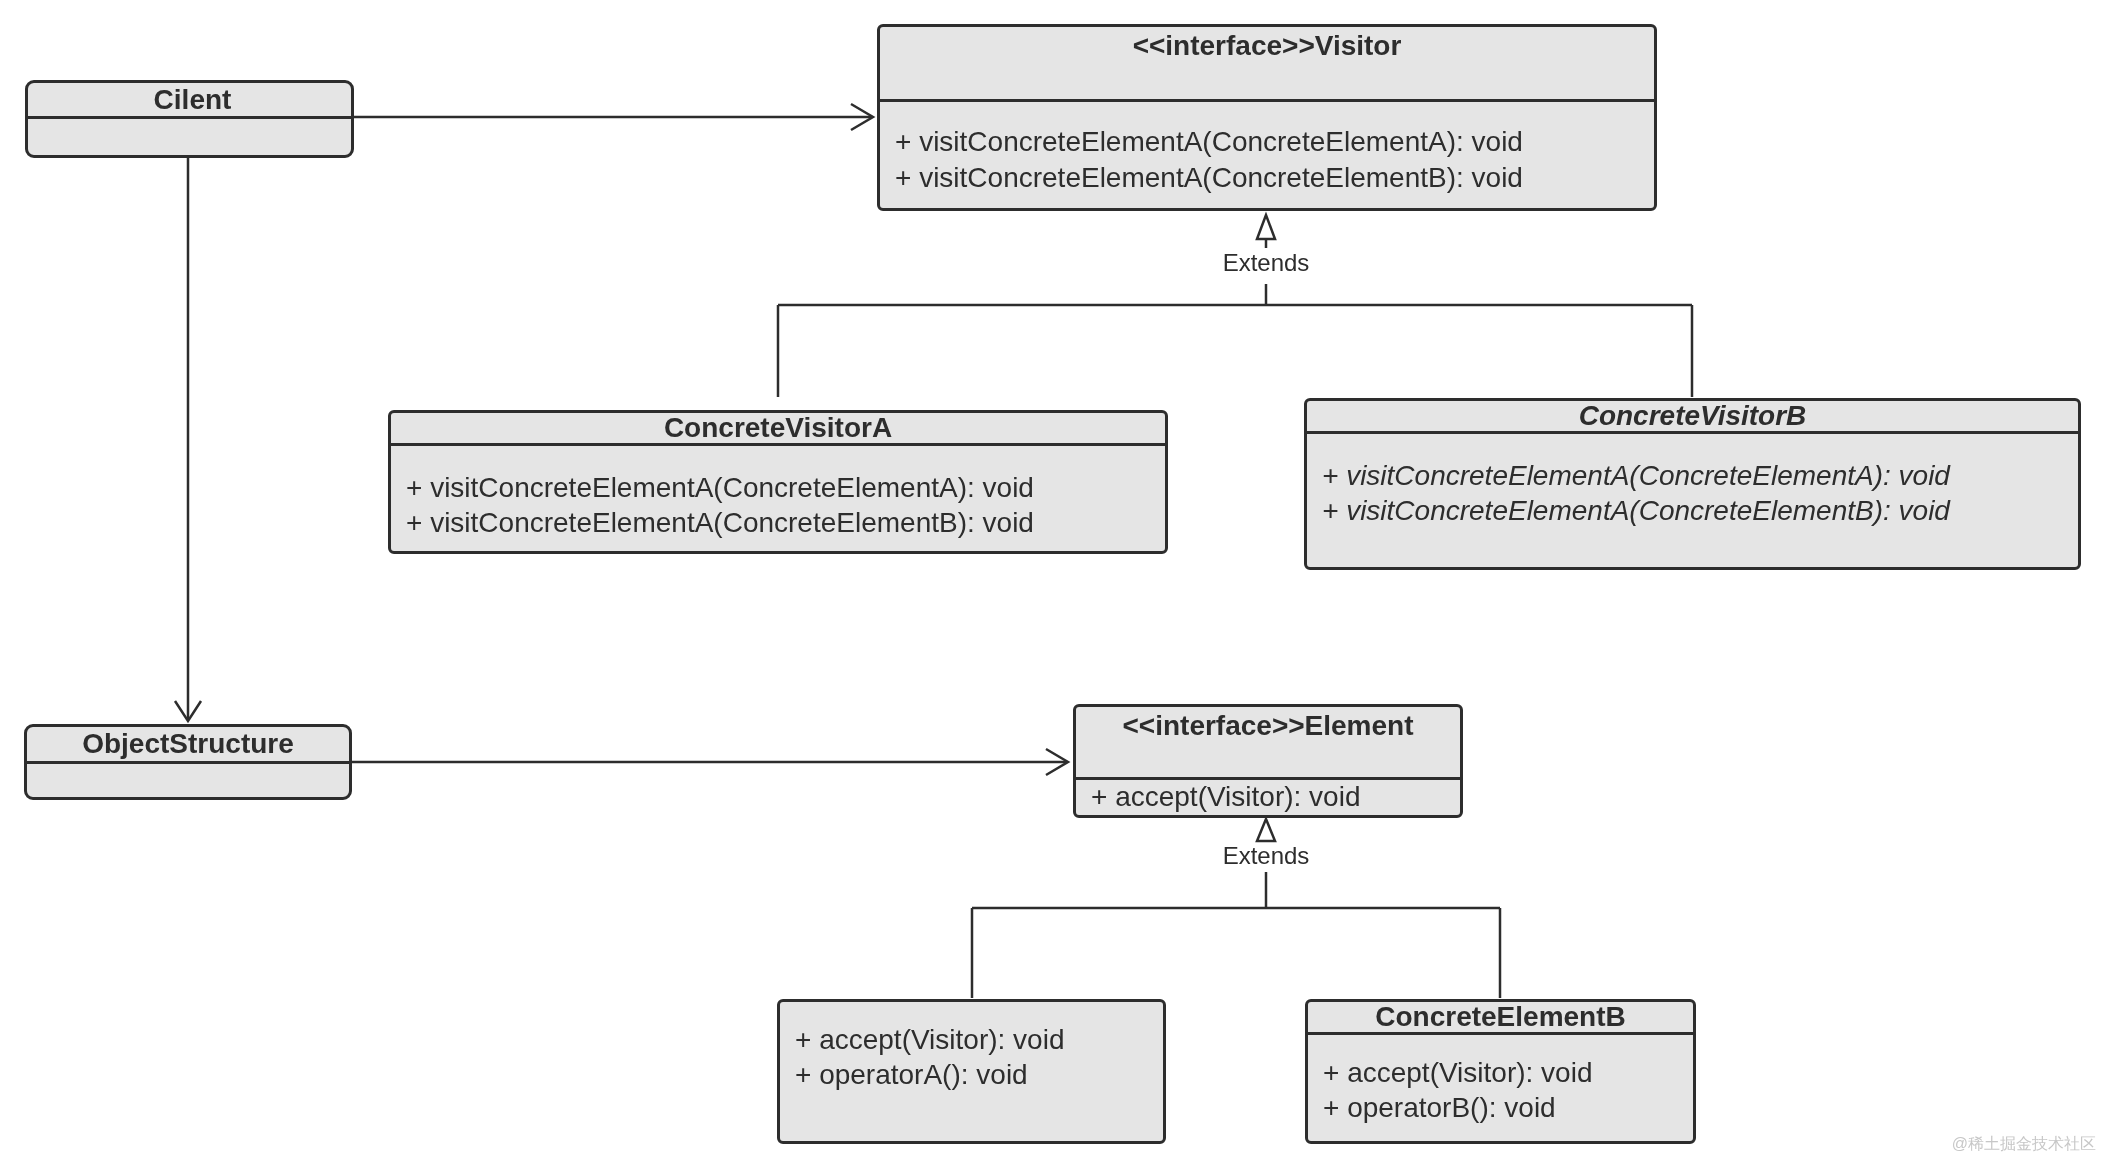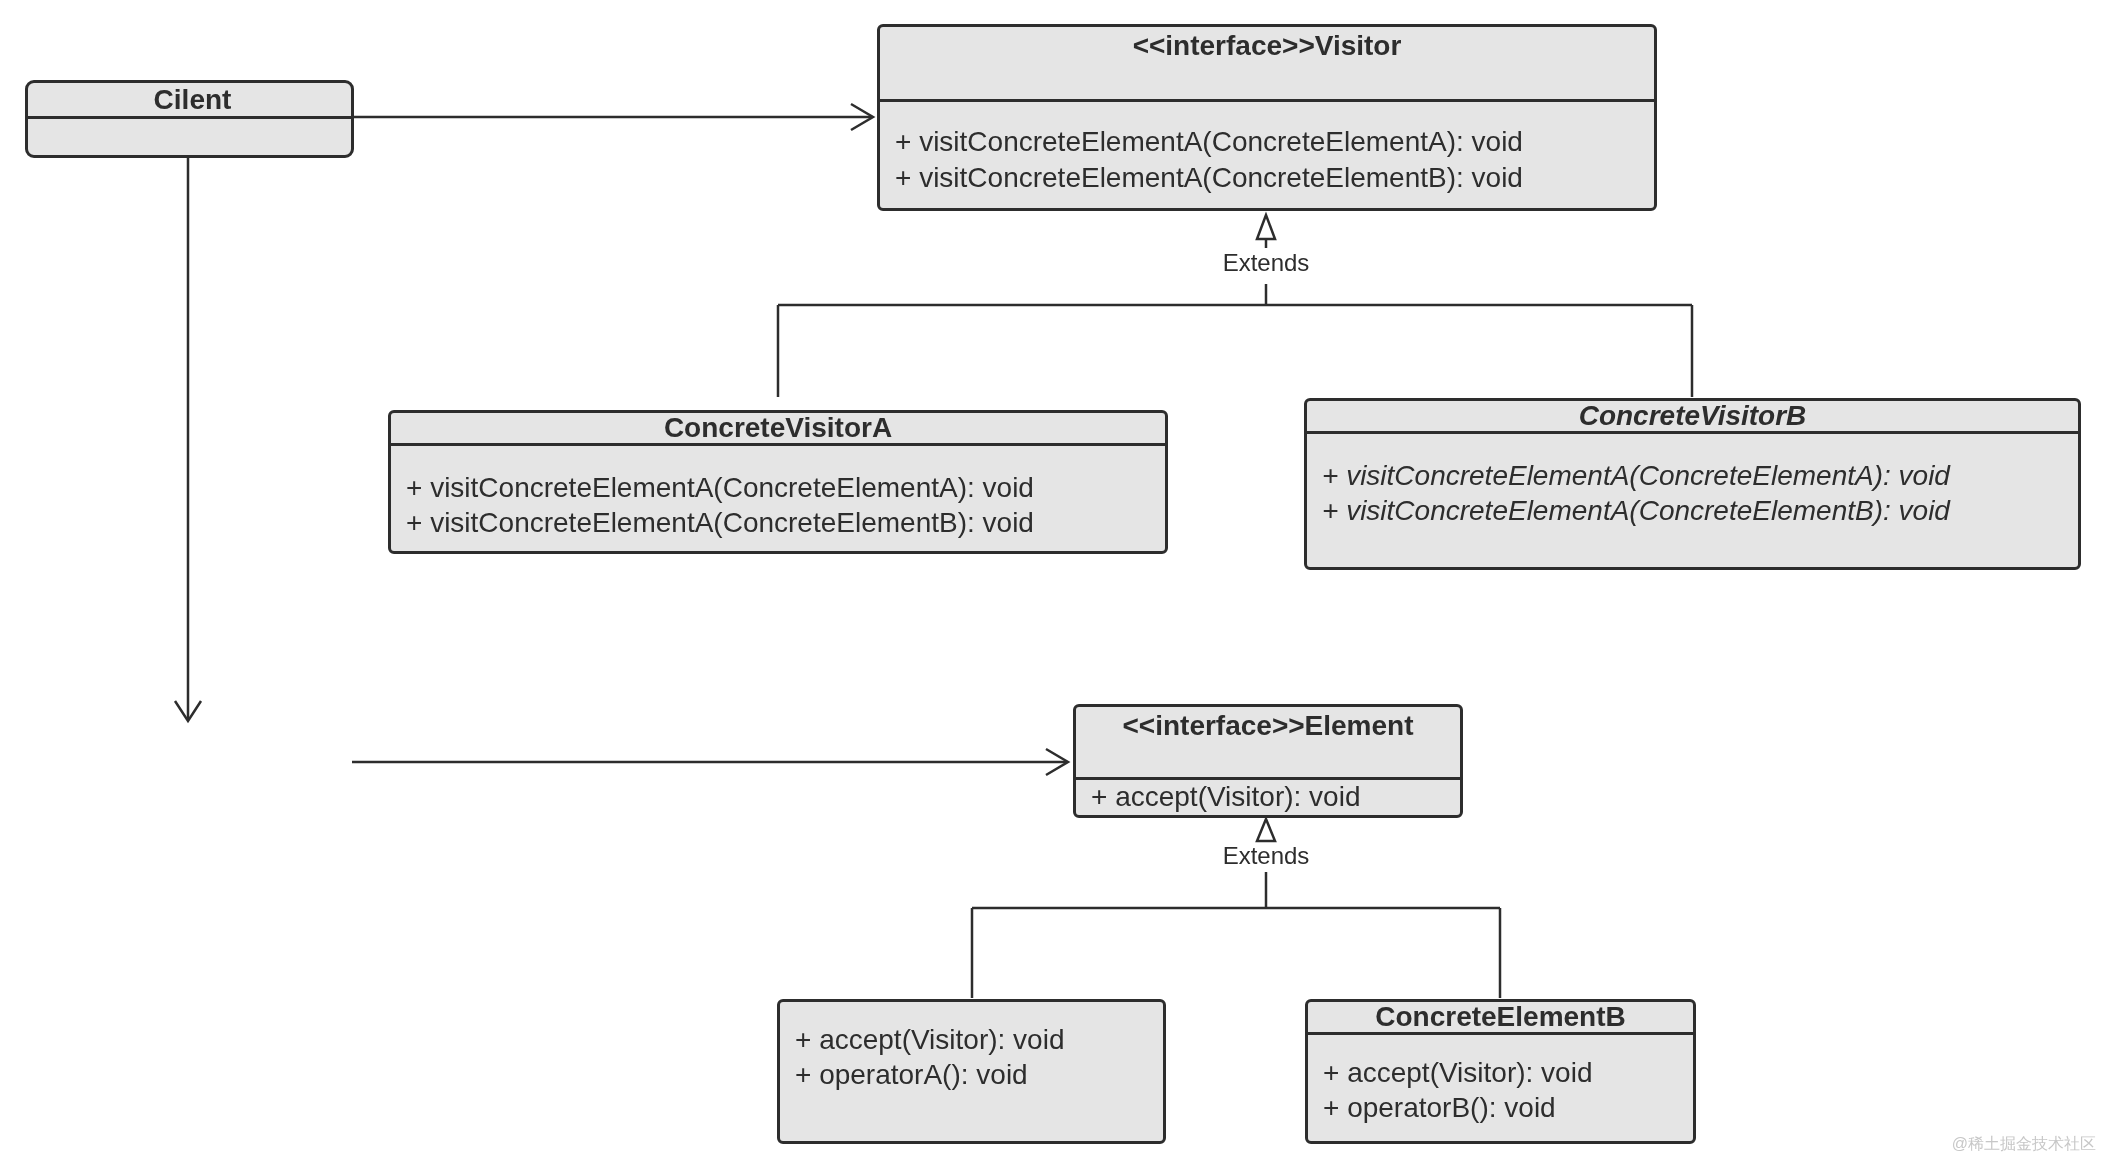--- a/index.html
+++ b/index.html
@@ -151,20 +151,24 @@
   </div>
 
   <div class="uml-class" id="box-cvb">
     <div class="title v-center">ConcreteVisitorB</div>
     <div class="methods">
       <div class="method-line">+ visitConcreteElementA(ConcreteElementA): void</div>
       <div class="method-line">+ visitConcreteElementA(ConcreteElementB): void</div>
     </div>
   </div>
 
+  <div class="uml-class" id="box-os">
+    <div class="title v-center">ObjectStructure</div>
+    <div class="methods"></div>
+  </div>
 
   <div class="uml-class" id="box-element">
     <div class="title v-top">&lt;&lt;interface&gt;&gt;Element</div>
     <div class="methods">
       <div class="method-line">+ accept(Visitor): void</div>
     </div>
   </div>
 
   <div class="uml-class" id="box-cea">
     <div class="methods">

